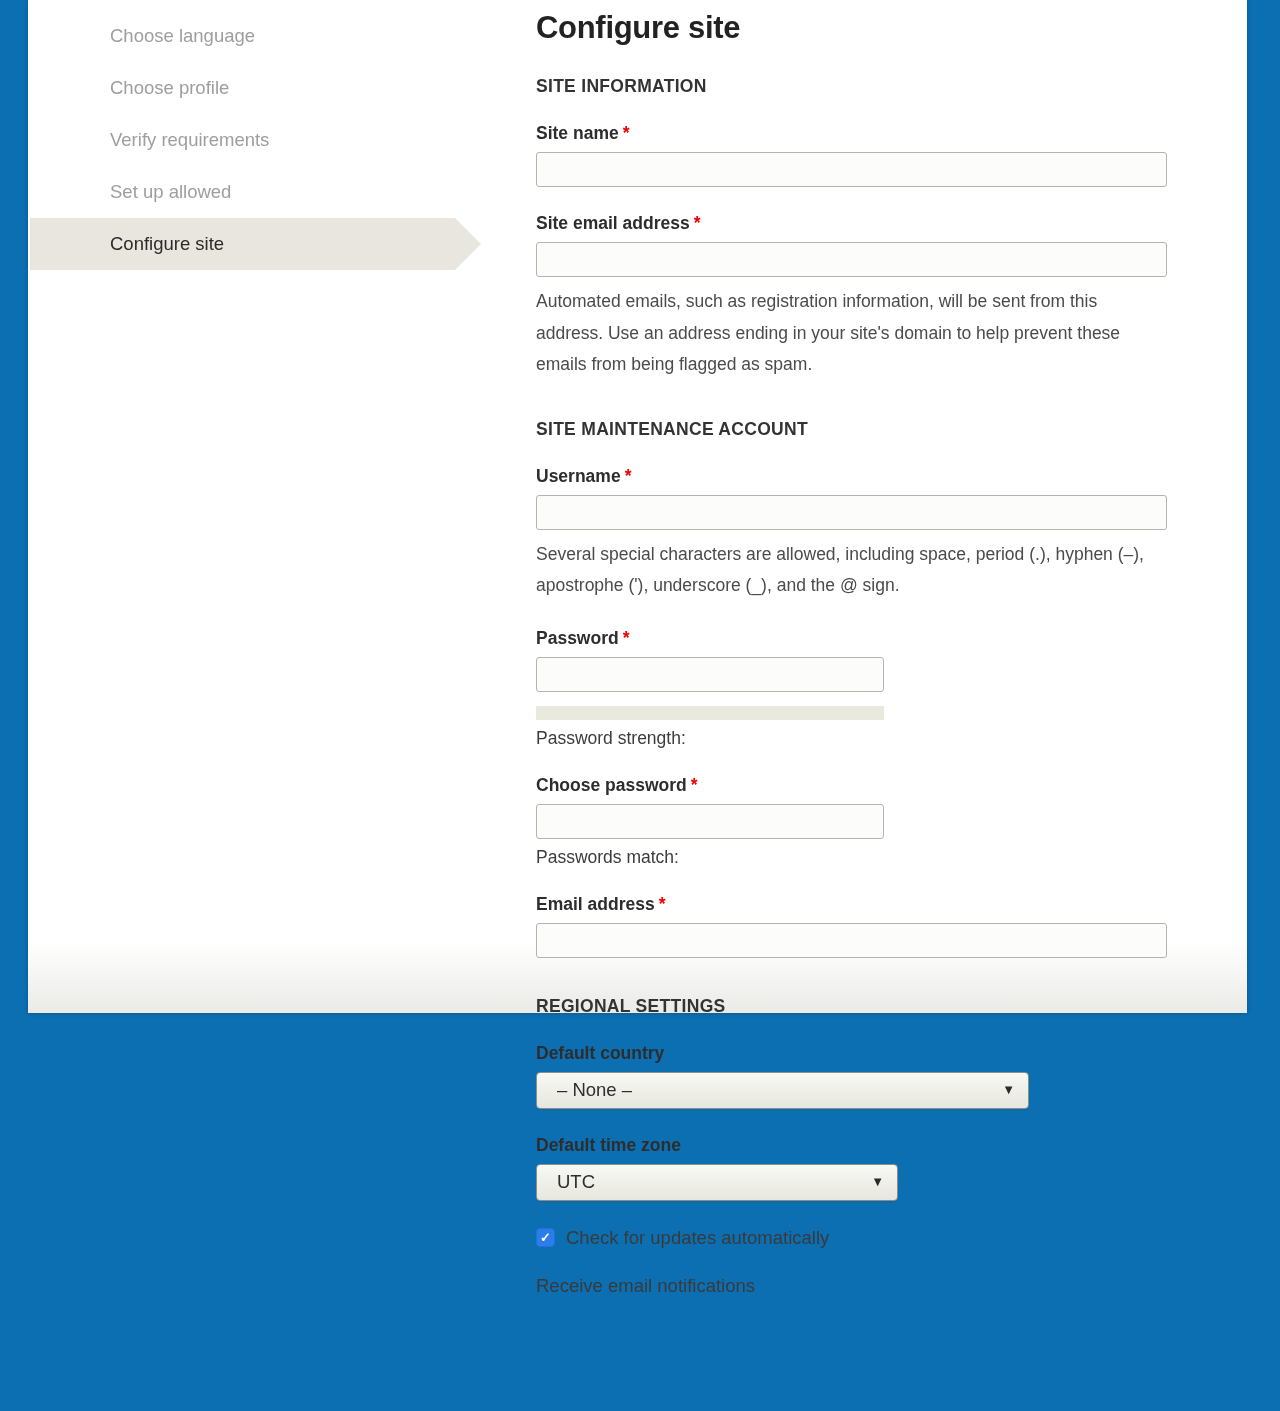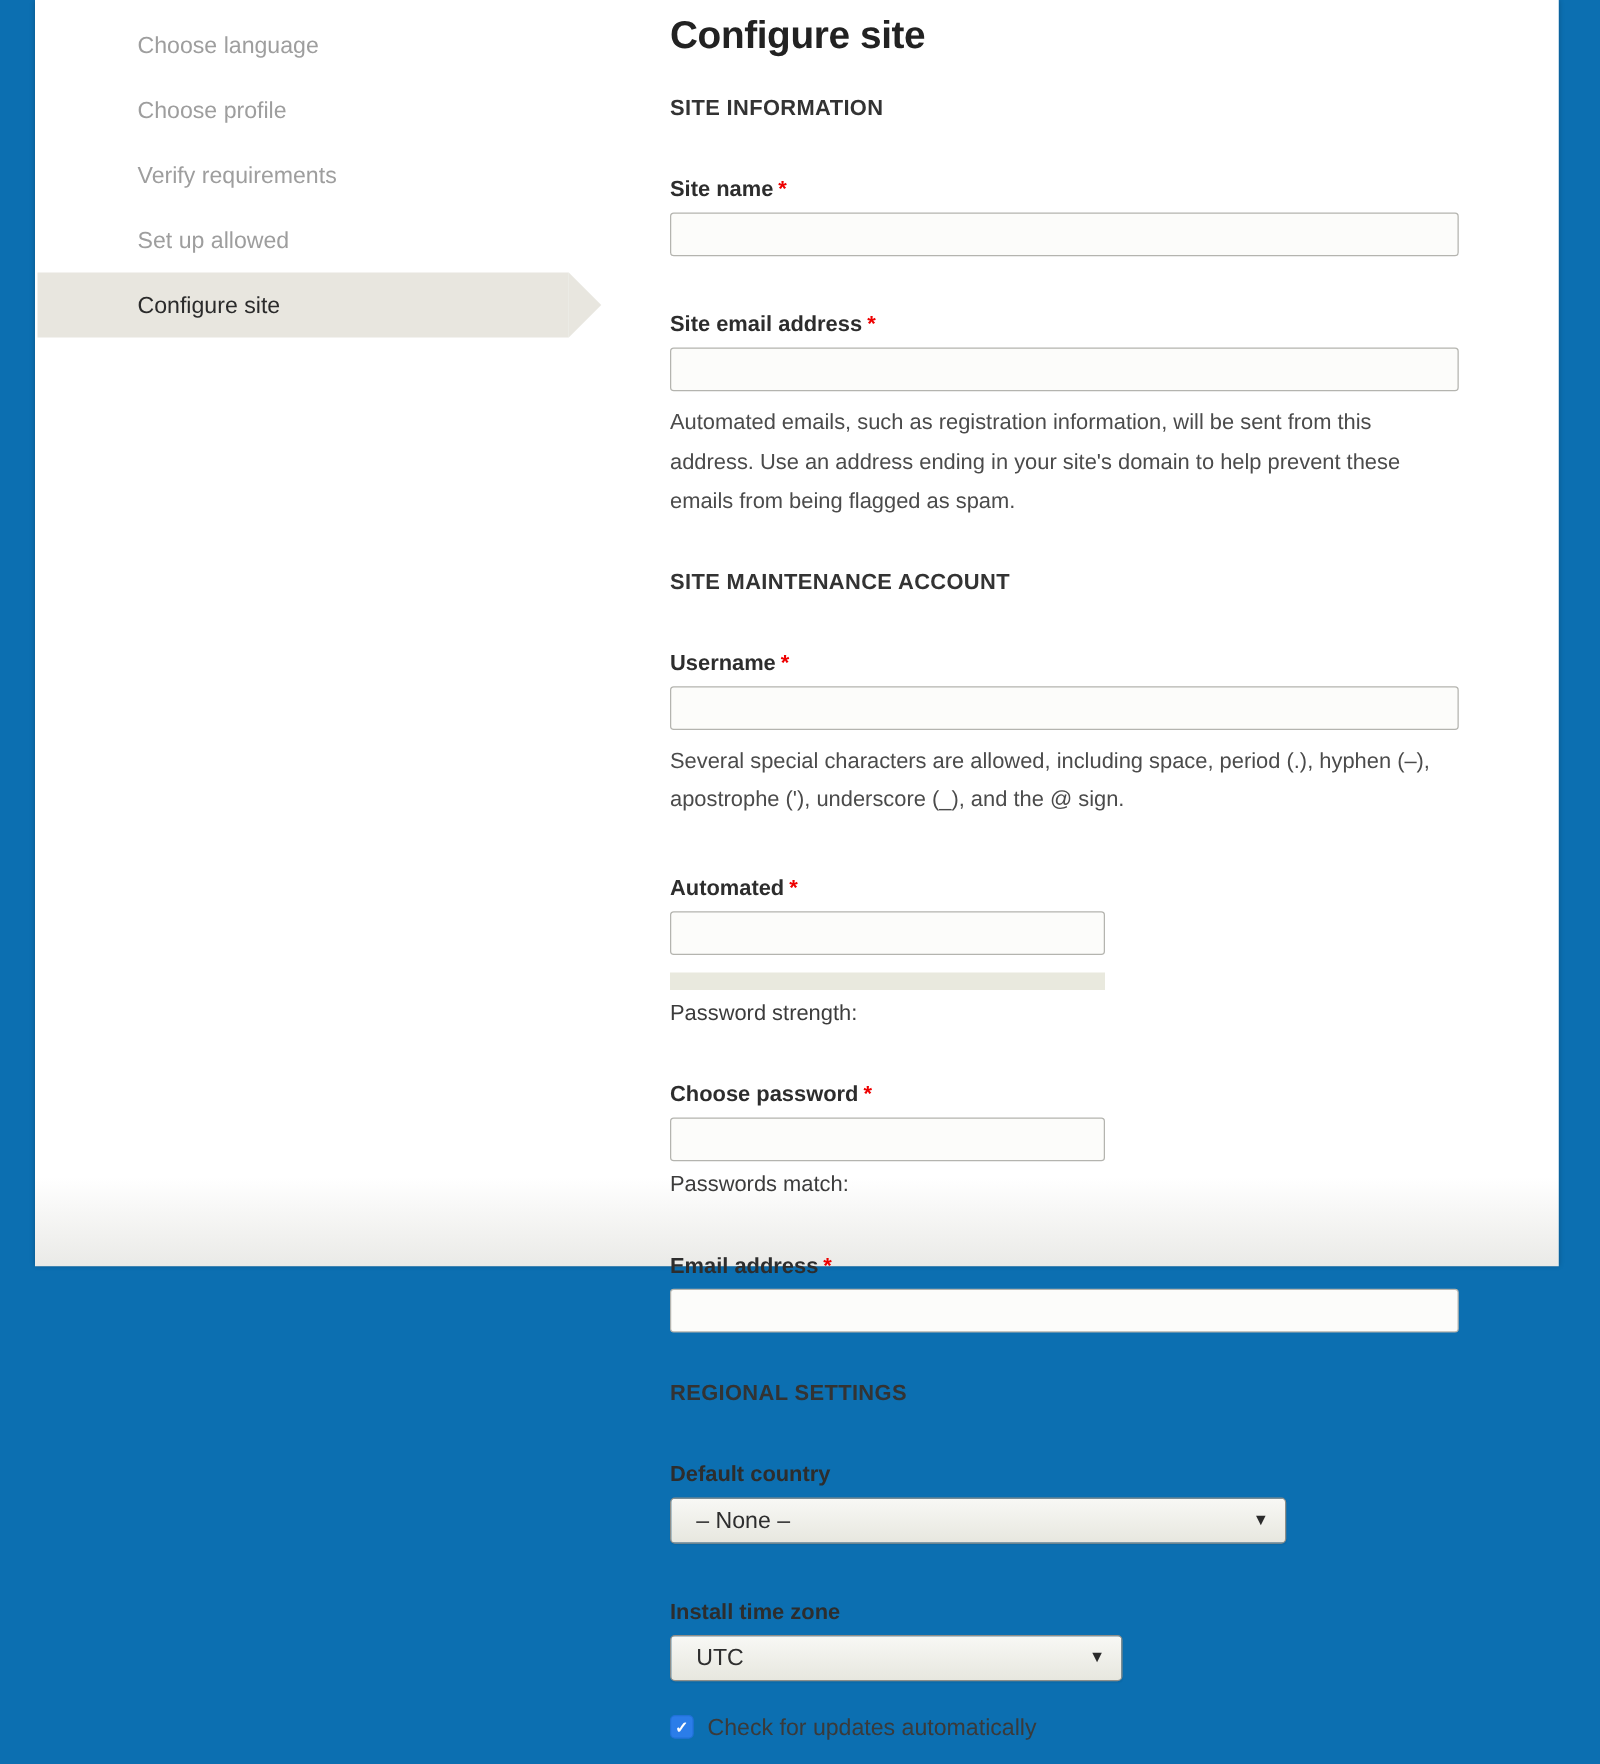--- a/index.html
+++ b/index.html
@@ -58,21 +58,21 @@
     margin-bottom: 27px;
   }
   .section-h {
     font-size: 17.5px;
     font-weight: bold;
     letter-spacing: 0.3px;
     color: #333;
     margin-top: 38px;
   }
   .section-h.first { margin-top: 28px; }
-  .field { margin-top: 44px; }
+  .field { margin-top: 26px; }
   .field-label {
     display: inline-block;
     font-size: 17.5px;
     font-weight: bold;
     color: #2d2d2d;
     margin-bottom: 8px;
   }
   .req { color: #ee0000; font-weight: bold; margin-left: 4px; }
   input.text {
     display: block;
@@ -196,21 +196,21 @@
 
     <div class="section-h">SITE MAINTENANCE ACCOUNT</div>
 
     <div class="field">
       <span class="field-label"><span>Username</span><span class="req">*</span></span>
       <input class="text" type="text" value="" style="">
       <div class="description">Several special characters are allowed, including space, period (.), hyphen (–), apostrophe ('), underscore (_), and the @ sign.</div>
     </div>
 
     <div class="field">
-      <span class="field-label"><span>Automated</span><span class="req">*</span></span>
+      <span class="field-label"><span>Password</span><span class="req">*</span></span>
       <input class="text w-half" type="password" value="" style="">
       <div class="strength-bar"></div>
       <div class="inline-note">Password strength:</div>
     </div>
 
     <div class="field">
       <span class="field-label"><span>Choose password</span><span class="req">*</span></span>
       <input class="text w-half" type="password" value="" style="">
       <div class="inline-note">Passwords match:</div>
     </div>
@@ -224,21 +224,21 @@
 
     <div class="field">
       <span class="field-label">Default country</span>
       <div class="select w-country">
         <span>– None –</span>
         <span class="caret">▼</span>
       </div>
     </div>
 
     <div class="field">
-      <span class="field-label">Install time zone</span>
+      <span class="field-label">Default time zone</span>
       <div class="select w-timezone">
         <span>UTC</span>
         <span class="caret">▼</span>
       </div>
     </div>
 
 
     <div class="check-row">
       <span class="checkbox">
           <span>✓</span>

